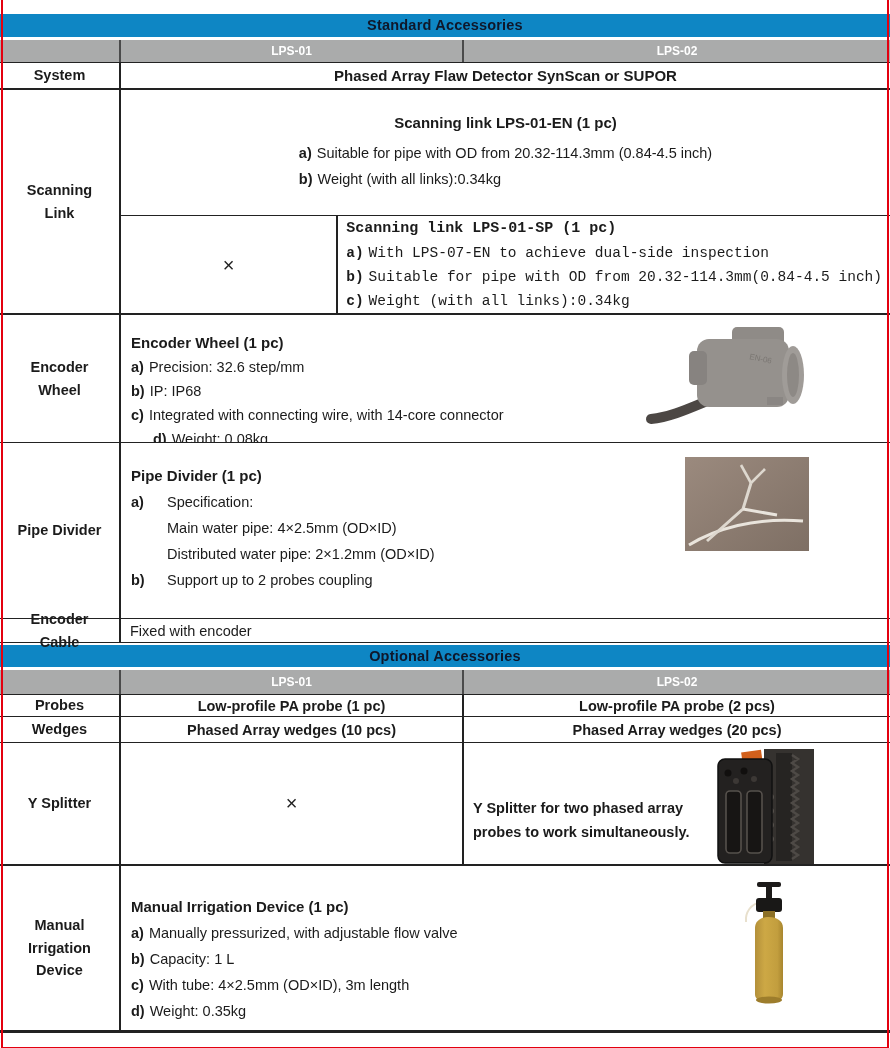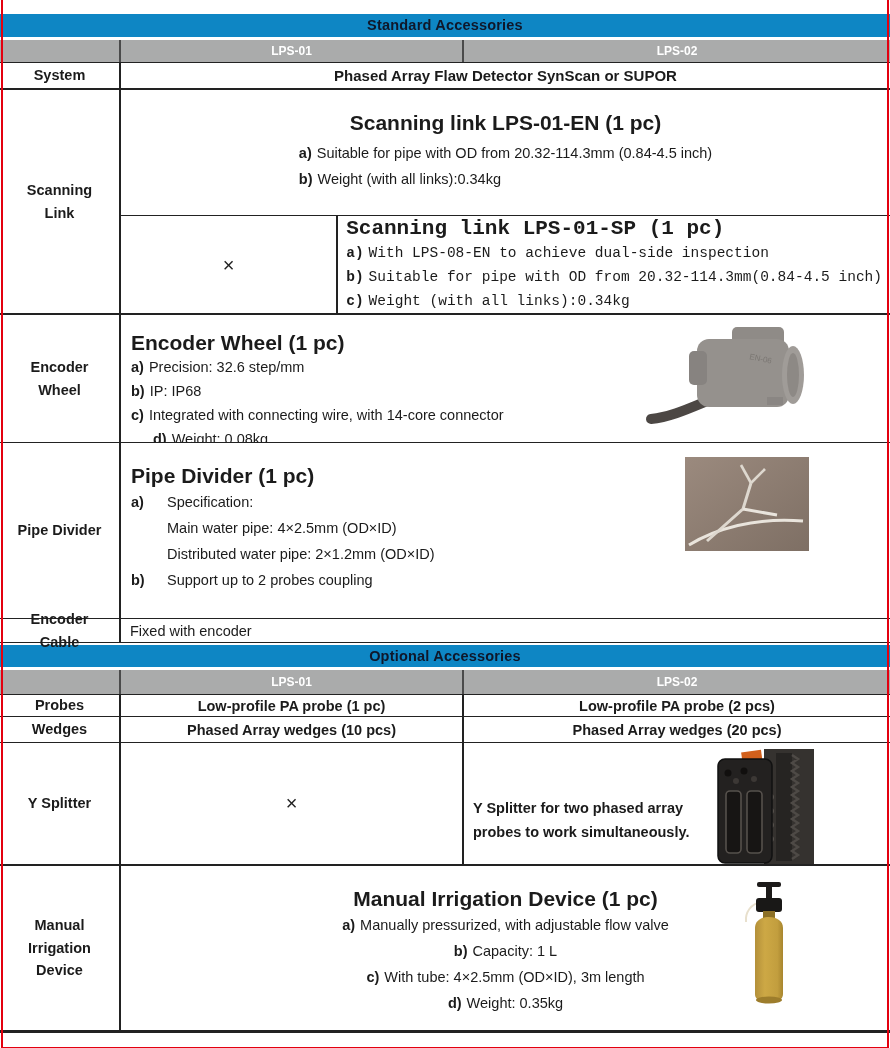--- a/index.html
+++ b/index.html
@@ -23,21 +23,21 @@
   .row{display:flex;box-sizing:border-box;border-bottom:1px solid #222;}
   .bb2{border-bottom-width:2px;}
   .bb3{border-bottom-width:3px;}
   .c1{width:121px;box-sizing:border-box;border-right:2px solid #222;display:flex;align-items:center;
       justify-content:center;text-align:center;font-weight:bold;font-size:14.5px;padding:0 14px;line-height:1.55;}
   .cbody{flex:1;position:relative;box-sizing:border-box;overflow:hidden;}
 
   .centerall{display:flex;align-items:center;justify-content:center;}
   .sysval{font-weight:bold;font-size:15px;}
 
-  .ttl{font-weight:bold;font-size:21px;line-height:26px;}
+  .ttl{font-weight:bold;font-size:15px;line-height:26px;}
   .li{font-size:14.5px;line-height:26px;white-space:nowrap;}
   .li .k{font-weight:bold;margin-right:5px;}
   .cross{font-size:20px;font-weight:400;color:#222;}
 
   
   .sub-en{height:126px;border-bottom:1px solid #222;box-sizing:border-box;display:flex;
           flex-direction:column;justify-content:center;}
   .sub-en .ttl{text-align:center;}
   .sub-en .list{width:max-content;margin:4px auto;}
   .sub-sp{display:flex;height:98px;box-sizing:border-box;}
@@ -93,21 +93,21 @@
           <div class="li"><span class="k">a)</span><span>Suitable for pipe with OD from 20.32-114.3mm (0.84-4.5 inch)</span></div>
           <div class="li"><span class="k">b)</span><span>Weight (with all links):0.34kg</span></div>
         </div>
       </div>
       <div class="sub-sp">
         <div class="sp-left">
           <span class="cross">×</span>
         </div>
         <div class="sp-right">
           <div class="ttl">Scanning link LPS-01-SP (1 pc)</div>
-          <div class="li"><span class="k">a)</span><span>With LPS-08-EN to achieve dual-side inspection</span></div>
+          <div class="li"><span class="k">a)</span><span>With LPS-07-EN to achieve dual-side inspection</span></div>
           <div class="li"><span class="k">b)</span><span>Suitable for pipe with OD from 20.32-114.3mm(0.84-4.5 inch)</span></div>
           <div class="li"><span class="k">c)</span><span>Weight (with all links):0.34kg</span></div>
         </div>
       </div>
     </div>
   </div>
 
   <div class="row" style="height:128px;">
     <div class="c1">Encoder Wheel</div>
     <div class="cbody pad">
@@ -218,21 +218,21 @@
             <circle cx="40" cy="30" r="3" fill="#3c3835"></circle>
           <rect x="12" y="42" width="15" height="62" rx="4" fill="#171514" stroke="#56514c" stroke-width="1.6"></rect>
           <rect x="33" y="42" width="15" height="62" rx="4" fill="#171514" stroke="#56514c" stroke-width="1.6"></rect>
         </svg>
       </div>
     </div>
   </div>
 
   <div class="row bb3" style="height:167px;">
     <div class="c1">Manual Irrigation Device</div>
-    <div class="cbody" style="padding:20px 10px 0 10px;text-align:center;">
+    <div class="cbody" style="padding:28px 10px 0 10px;">
       <div class="ttl">Manual Irrigation Device (1 pc)</div>
       <div class="li"><span class="k">a)</span><span>Manually pressurized, with adjustable flow valve</span></div>
       <div class="li"><span class="k">b)</span><span>Capacity: 1 L</span></div>
       <div class="li"><span class="k">c)</span><span>With tube: 4×2.5mm (OD×ID), 3m length</span></div>
       <div class="li"><span class="k">d)</span><span>Weight: 0.35kg</span></div>
       <div class="photo" style="left:616px;top:14px;width:62px;height:126px;">
         <svg width="62" height="126" viewBox="0 0 62 126">
           <defs>
             <linearGradient id="btl" x1="0" y1="0" x2="1" y2="0">
               <stop offset="0" stop-color="#b3903a"></stop>

